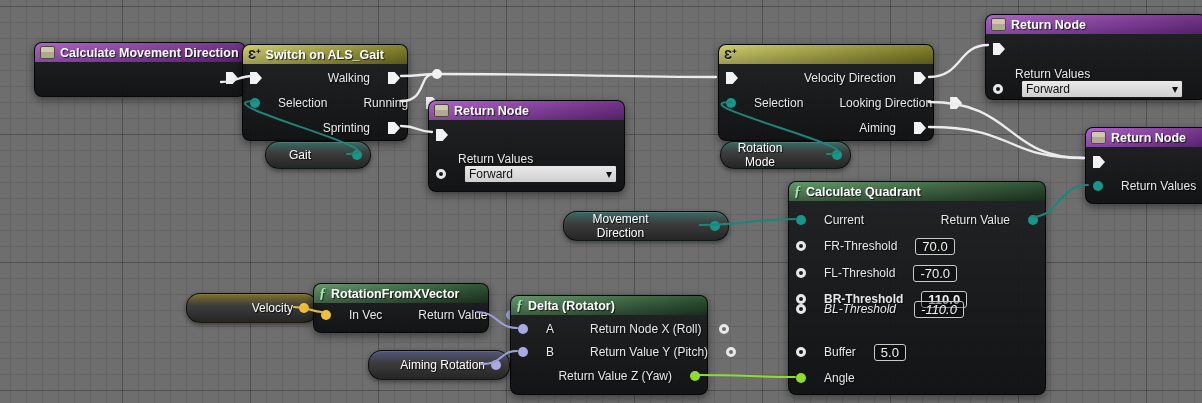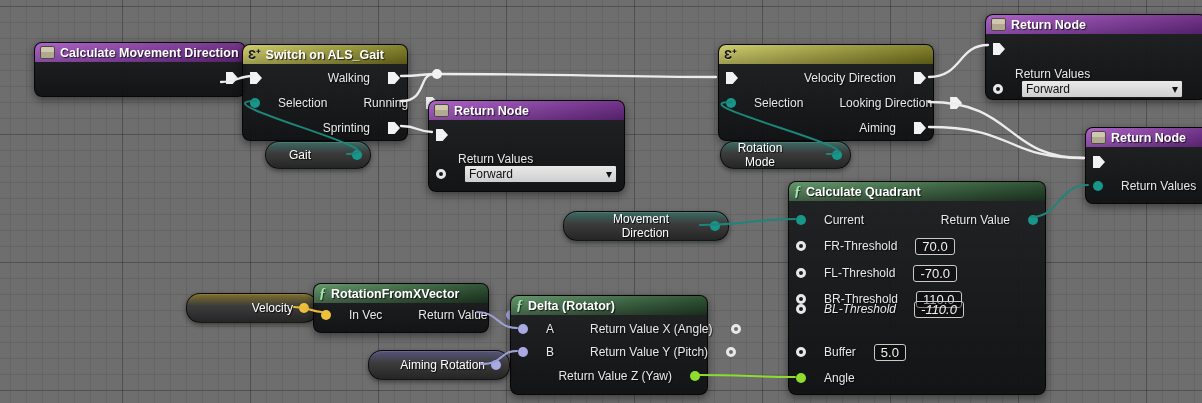--- a/index.html
+++ b/index.html
@@ -177,21 +177,21 @@
     <div class="row" style="top:25px;">
       <span class="pin-exec"></span>
     </div>
     <div class="row" style="top:49px;">
       <span class="pin teal"></span>
       <span class="lbl">Return Values</span>
     </div>
   </div>
 
   <div class="var tealtint" style="left:563px;top:211px;width:148px;height:28px;">
-    <span class="grow" style="text-align:right;">Movement Direction</span>
+    <span class="grow" style="text-align:center;">Movement Direction</span>
     <span class="pin teal"></span>
   </div>
 
   <div class="node" style="left:788px;top:181px;width:256px;height:212px;">
     <div class="hdr green">
       <span class="icon-fn">ƒ</span>
       <span>Calculate Quadrant</span>
     </div>
     <div class="row" style="top:29px;">
       <span class="pin teal"></span>
@@ -203,21 +203,21 @@
     <div class="row" style="top:55px;">
       <span class="pin green hollow"></span>
       <span class="lbl">FR-Threshold</span>
       <span class="valbox">70.0</span>
     </div>
     <div class="row" style="top:82px;">
       <span class="pin green hollow"></span>
       <span class="lbl">FL-Threshold</span>
       <span class="valbox">-70.0</span>
     </div>
-    <div class="row" style="top:108px;">
+    <div class="row" style="top:108px;font-weight:bold;">
       <span class="pin green hollow"></span>
       <span class="lbl">BR-Threshold</span>
       <span class="valbox">110.0</span>
     </div>
     <div class="row" style="top:118px;font-style:italic;">
       <span class="pin green hollow"></span>
       <span class="lbl">BL-Threshold</span>
       <span class="valbox">-110.0</span>
     </div>
     <div class="row" style="top:161px;">
@@ -252,21 +252,21 @@
 
   <div class="node" style="left:510px;top:295px;width:196px;height:98px;">
     <div class="hdr green">
       <span class="icon-fn">ƒ</span>
       <span>Delta (Rotator)</span>
     </div>
     <div class="row" style="top:24px;">
       <span class="pin lav"></span>
       <span class="lbl">A</span>
       <span class="grow"></span>
-      <span class="lbl">Return Value X (Angle)</span>
+      <span class="lbl">Return Node X (Roll)</span>
       <span class="pin green hollow"></span>
     </div>
     <div class="row" style="top:47px;">
       <span class="pin lav"></span>
       <span class="lbl">B</span>
       <span class="grow"></span>
       <span class="lbl">Return Value Y (Pitch)</span>
       <span class="pin green hollow"></span>
     </div>
     <div class="row" style="top:71px;justify-content:flex-end;">

